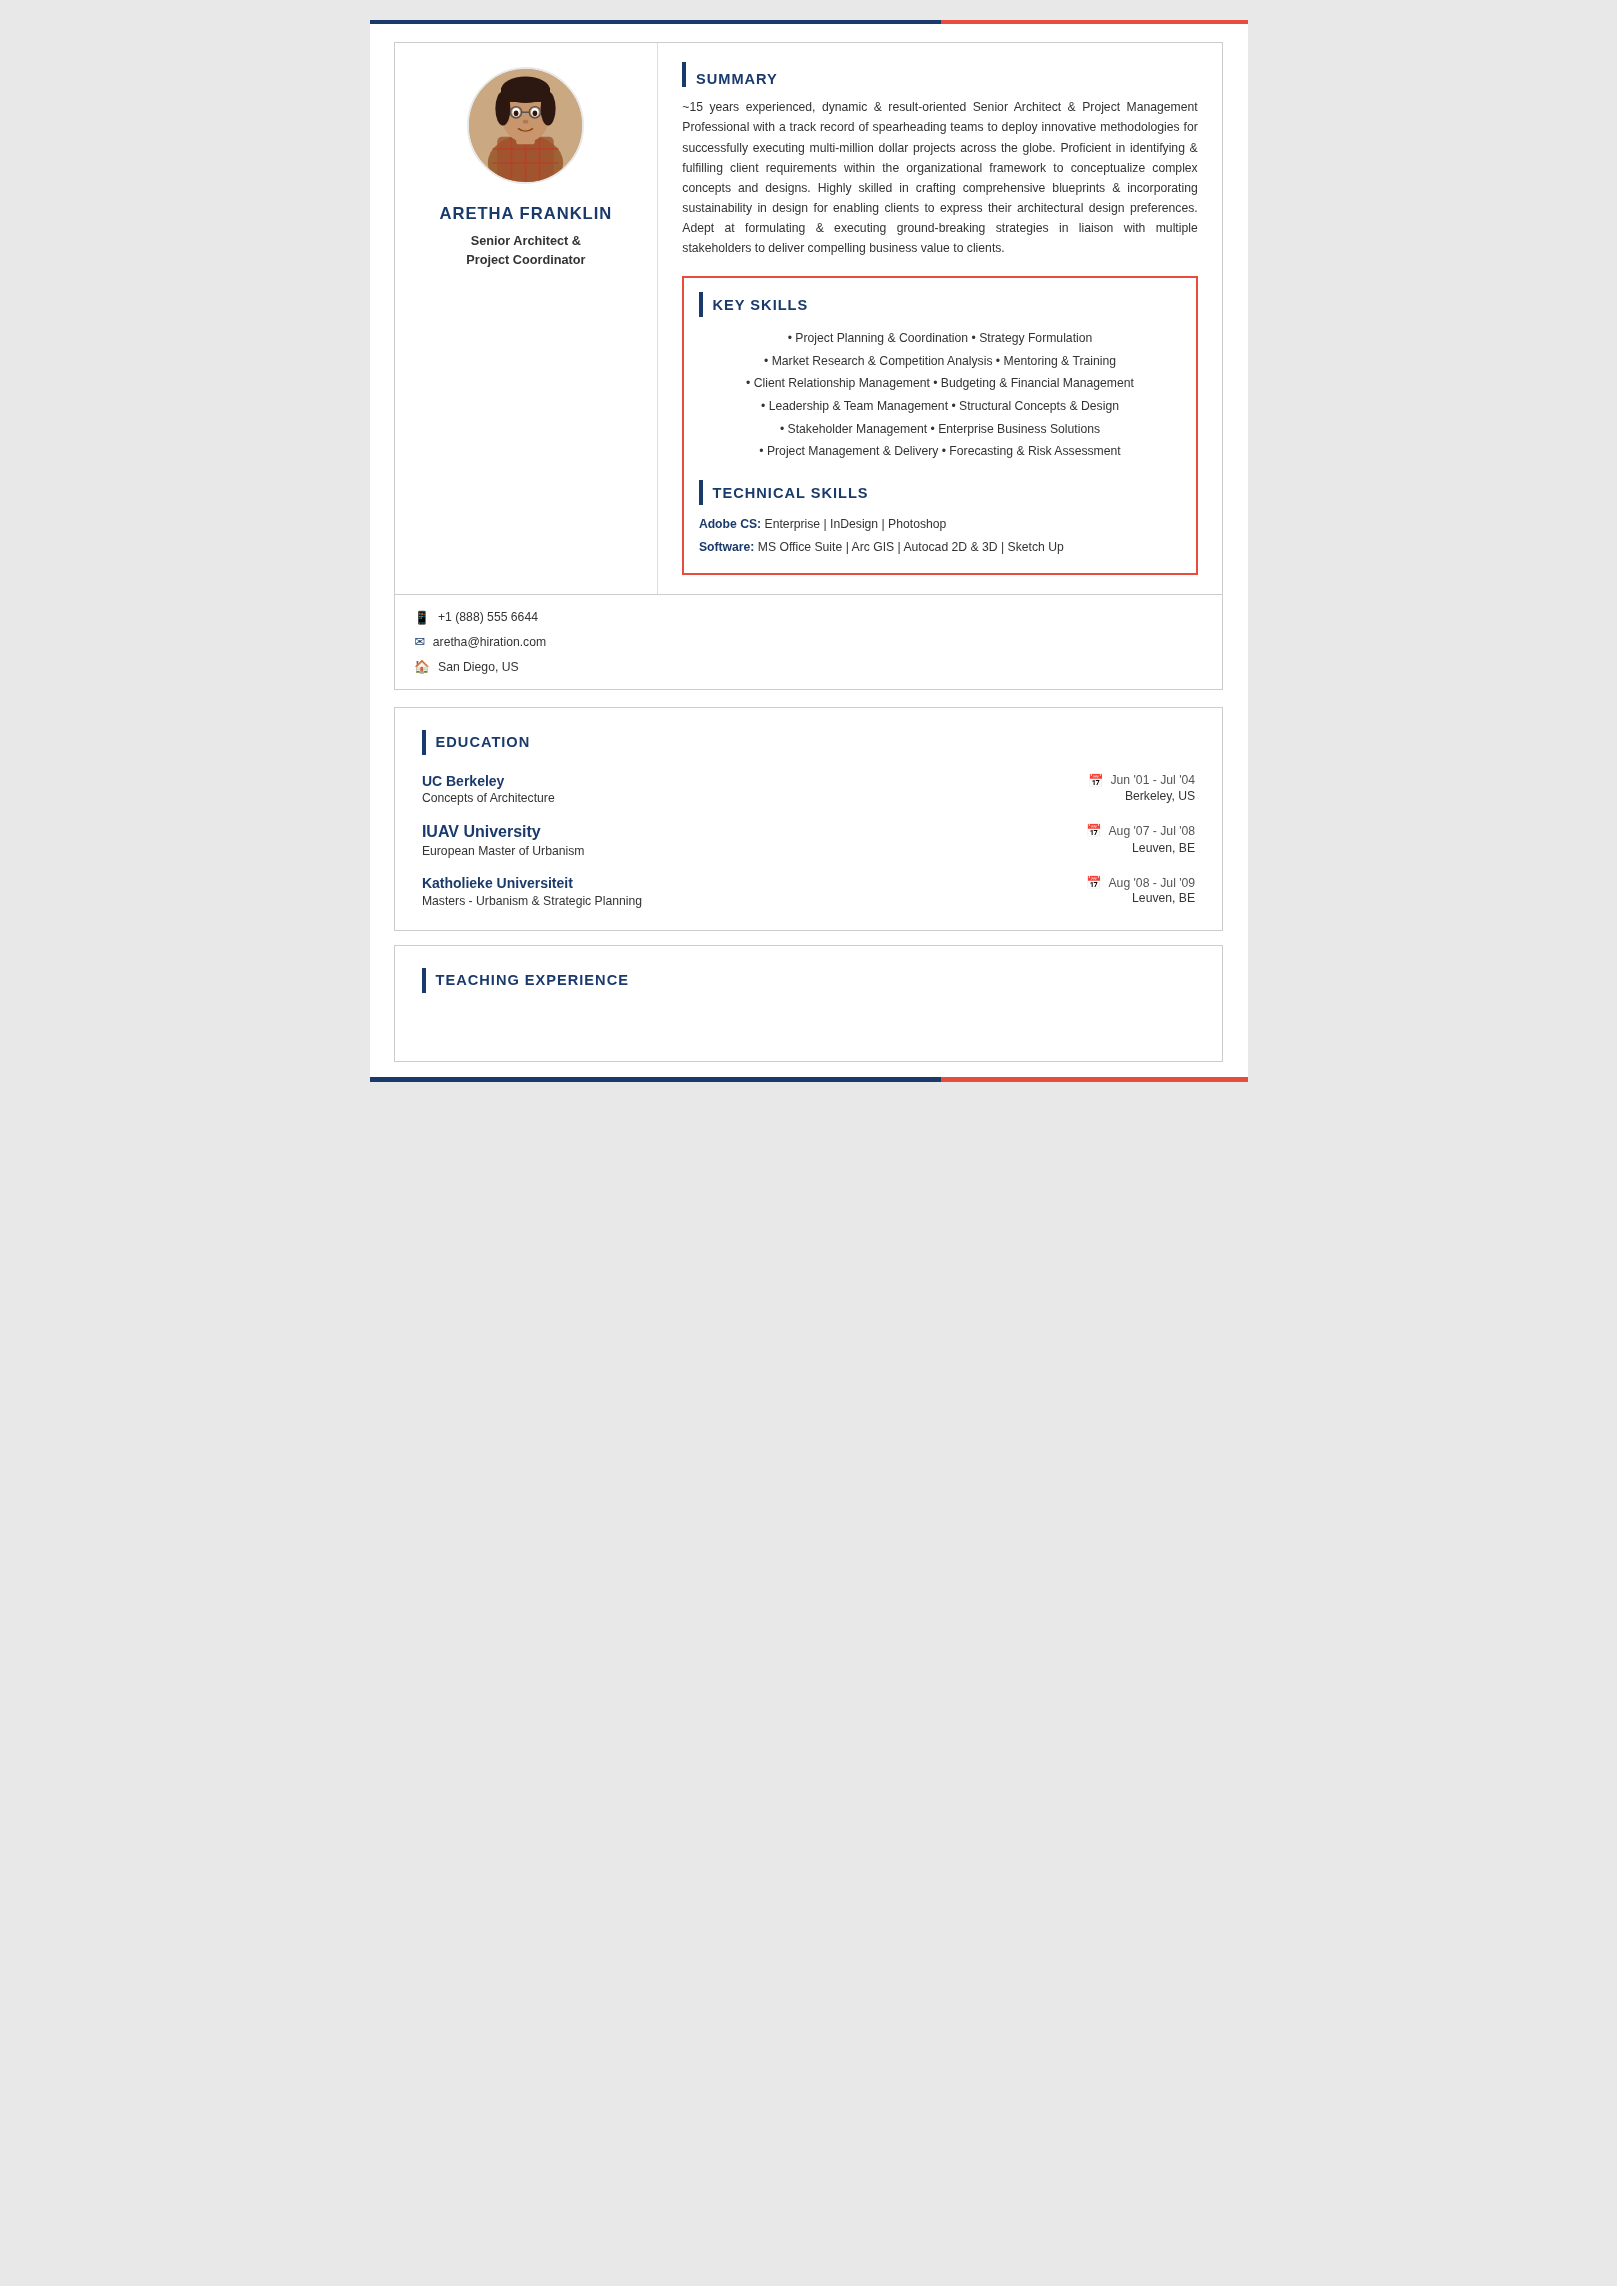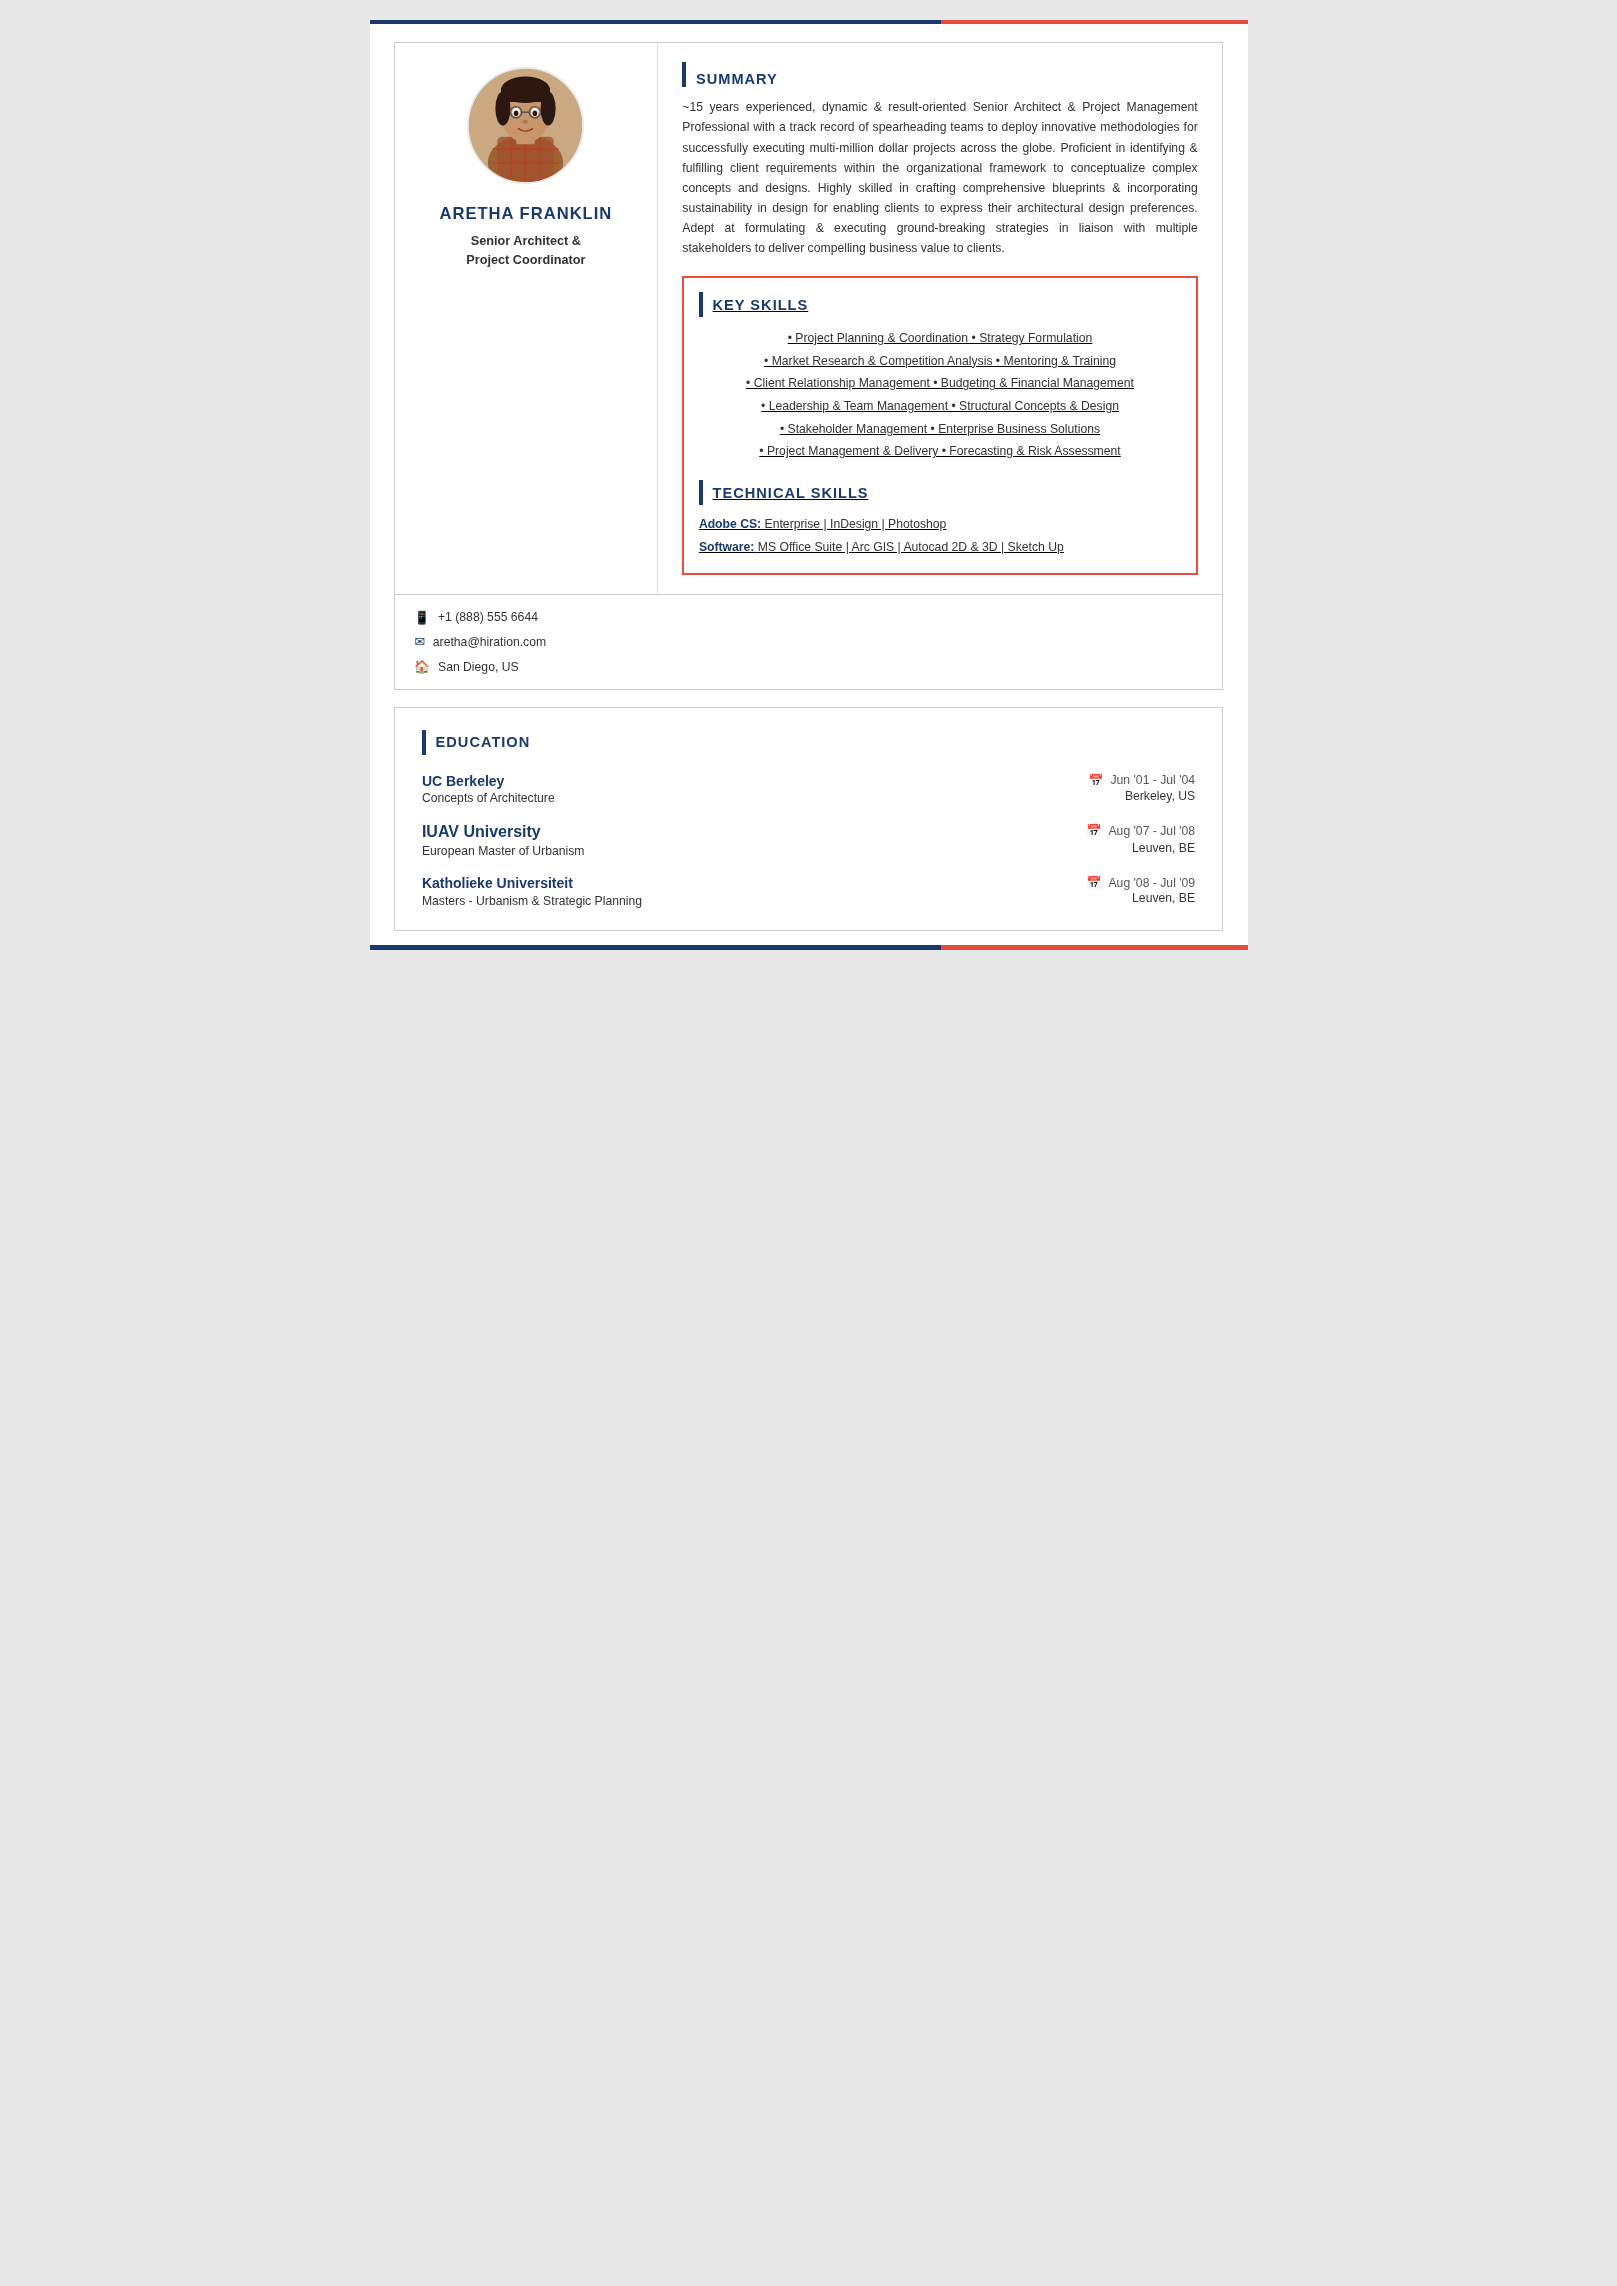--- a/index.html
+++ b/index.html
@@ -128,21 +128,21 @@
       <div class="right-col">
 
         <div>
           <div class="section-header" style="display:flex; align-items:flex-end; margin-bottom:9.8px;">
             <div style="width:3.9px; height:25px; background:#1a3a6b; margin-right:9.8px; flex-shrink:0;"></div>
             <span style="font-size:14.6px; font-weight:900; color:#1a3a6b; letter-spacing:1px; text-transform:uppercase;">SUMMARY</span>
           </div>
           <p style="font-size:12.2px; line-height:1.65; color:#333; text-align:justify;">~15 years experienced, dynamic &amp; result-oriented Senior Architect &amp; Project Management Professional with a track record of spearheading teams to deploy innovative methodologies for successfully executing multi-million dollar projects across the globe. Proficient in identifying &amp; fulfilling client requirements within the organizational framework to conceptualize complex concepts and designs. Highly skilled in crafting comprehensive blueprints &amp; incorporating sustainability in design for enabling clients to express their architectural design preferences. Adept at formulating &amp; executing ground-breaking strategies in liaison with multiple stakeholders to deliver compelling business value to clients.</p>
         </div>
 
-        <div style="border:2px solid #e74c3c; padding:14.6px; margin-top:17.6px;text-decoration:underline;">
+        <div style="border:2px solid #e74c3c; padding:14.6px; margin-top:17.6px;">
 
           <div>
             <div style="display:flex; align-items:center; margin-bottom:9.8px;">
               <div style="width:3.9px; height:25px; background:#1a3a6b; margin-right:9.8px; flex-shrink:0;"></div>
               <span style="font-size:14.6px; font-weight:900; color:#1a3a6b; letter-spacing:1px;">KEY SKILLS</span>
             </div>
             <div style="text-align:center; font-size:12.2px; color:#333; line-height:1.85;">
               <div>• Project Planning &amp; Coordination • Strategy Formulation</div>
               <div>• Market Research &amp; Competition Analysis • Mentoring &amp; Training</div>
               <div>• Client Relationship Management • Budgeting &amp; Financial Management</div>
@@ -229,16 +229,22 @@
           <span>Aug '08 - Jul '09</span>
         </div>
       </div>
       <div style="display:flex; justify-content:space-between;">
         <div style="font-size:12.2px; color:#333; margin-top:2.9px;">Masters - Urbanism &amp; Strategic Planning</div>
         <div style="font-size:12.2px; color:#333; text-align:right;">Leuven, BE</div>
       </div>
     </div>
   </div>
 
+  <div style="border:1px solid #ccc; margin:14.6px 24.4px; padding:21.5px 27px; min-height:117px;">
+    <div style="display:flex; align-items:center; margin-bottom:17.6px;">
+      <div style="width:3.9px; height:25px; background:#1a3a6b; margin-right:9.8px; flex-shrink:0;"></div>
+      <span style="font-size:14.6px; font-weight:900; color:#1a3a6b; letter-spacing:1px; text-transform:uppercase;">TEACHING EXPERIENCE</span>
+    </div>
+  </div>
 
   <div style="height:4.9px; background:linear-gradient(to right, #1a3a6b 65%, #e74c3c 35%); margin-top:9.8px;"></div>
 </div>
 
 
 </body></html>

